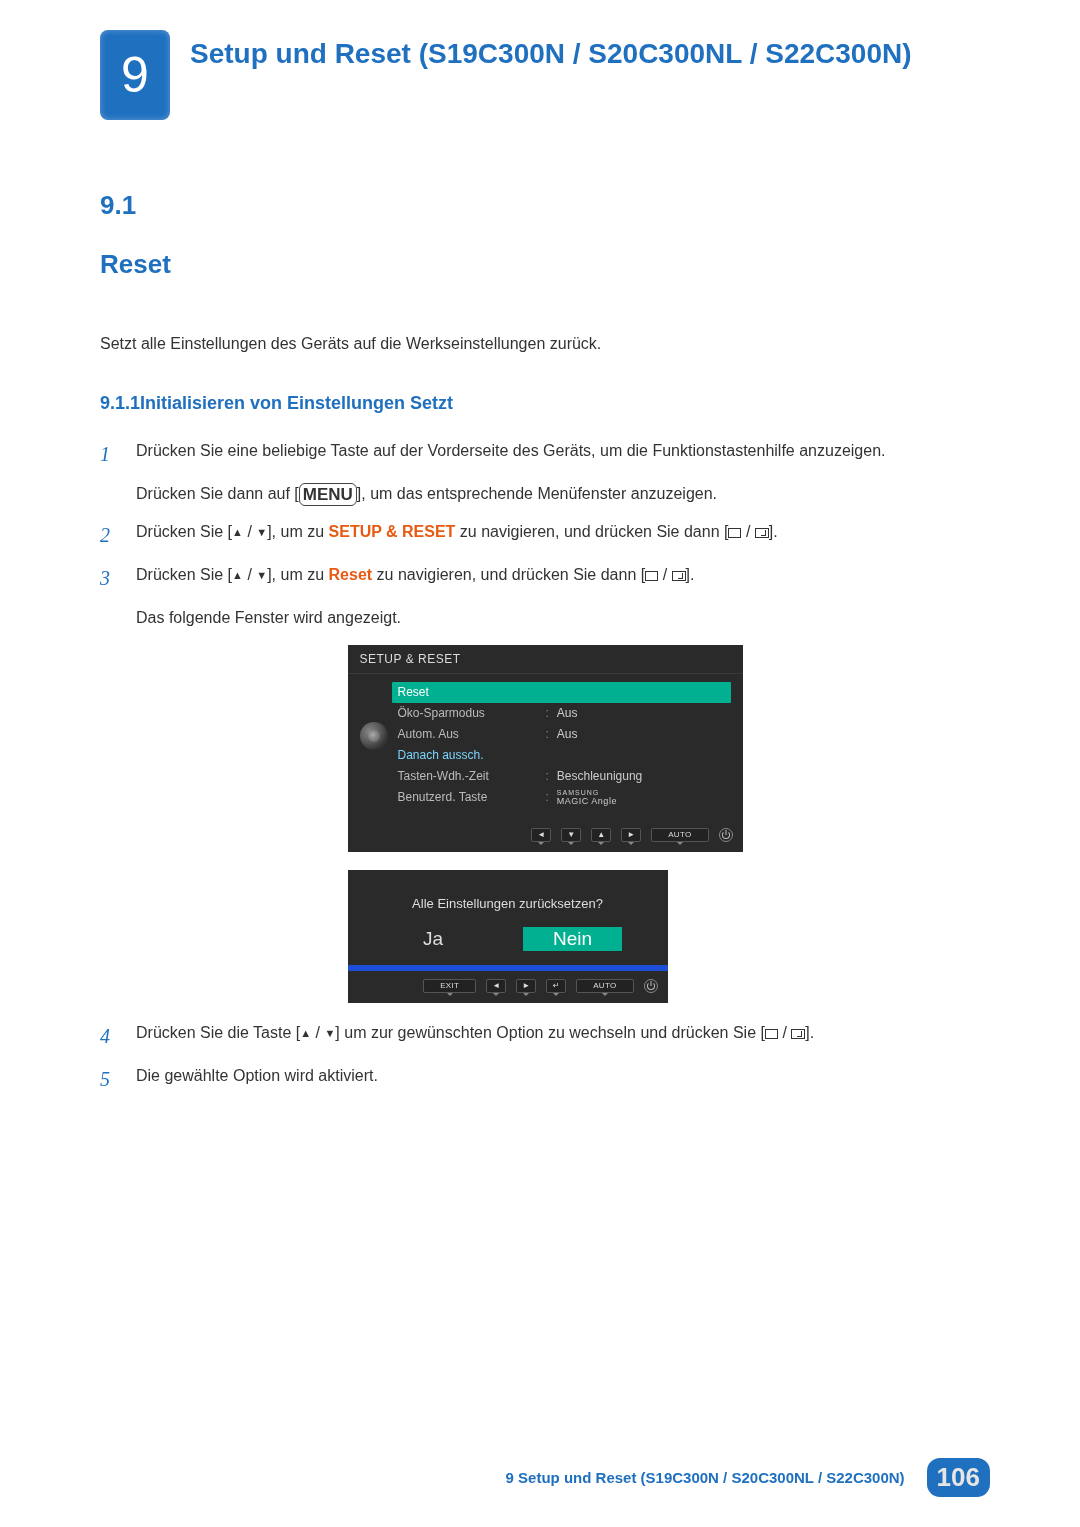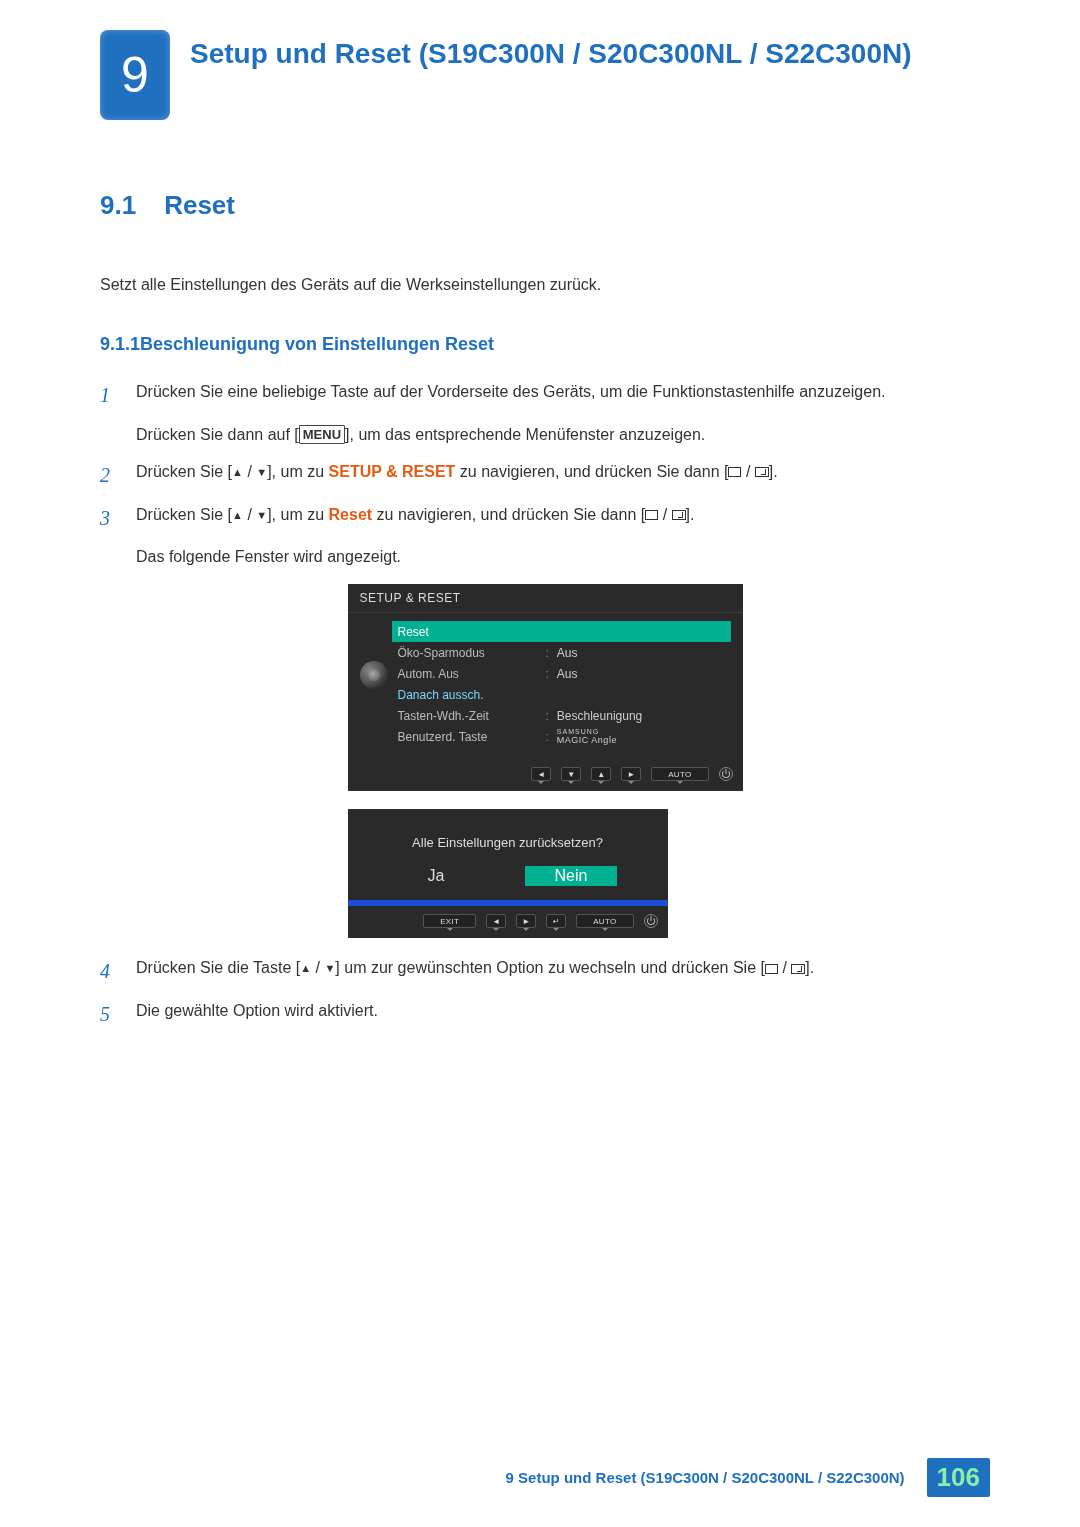--- a/index.html
+++ b/index.html
@@ -2,33 +2,33 @@
 <html><head>
 <meta charset="utf-8">
 <style>
   * { margin:0; padding:0; box-sizing:border-box; }
   body { width:1080px; height:1527px; background:#d9dde0; font-family:Arial,Helvetica,sans-serif; color:#333; position:relative; }
   .page { position:absolute; top:0; left:0; width:1080px; height:1527px; background:#fff; padding:30px 90px 0 100px; }
   .chap-header { display:flex; align-items:flex-start; gap:20px; }
   .chap-box { width:70px; height:90px; background:#2070c0; border-radius:8px; display:flex; align-items:center; justify-content:center; box-shadow:inset 0 0 6px rgba(255,255,255,.3); }
   .chap-num { font-size:50px; color:#fff; font-weight:400; }
   .chap-title { font-size:28px; font-weight:700; color:#2070c0; line-height:1.3; margin-top:6px; }
-  .sec { margin-top:70px; display:flex; gap:28px; align-items:baseline; }
+  .sec { margin-top:70px; display:flex; gap:28px; align-items:baseline;flex-direction:column; }
   .sec-num { font-size:26px; font-weight:700; color:#2070c0; }
   .sec-title { font-size:26px; font-weight:700; color:#2070c0; }
   .desc { margin-top:55px; font-size:16px; color:#333; }
   .subsec { margin-top:40px; display:flex; align-items:baseline; }
   .subsec-num { font-size:18px; font-weight:700; color:#2070c0; }
   .subsec-title { font-size:18px; font-weight:700; color:#2070c0; }
   .steps { margin-top:25px; }
   .step { display:flex; gap:16px; margin-bottom:12px; font-size:16px; line-height:1.55; }
   .step-n { font-family:Georgia,serif; font-style:italic; font-size:20px; color:#2070c0; min-width:20px; }
   .step-body { flex:1; }
   .step-sub { margin-top:18px; }
-  .menu-btn { font-family:Arial; font-size:13px; font-weight:700; border:1px solid #444; padding:1px 3px; border-radius:1px; vertical-align:middle; }
+  .menu-btn { font-family:Arial; font-size:17px; font-weight:700; border:1px solid #444; padding:1px 3px; border-radius:6px; vertical-align:middle; }
   .kw-orange { color:#e85a12; font-weight:700; }
   .tri { display:inline-block; font-size:11px; line-height:11px; vertical-align:middle; }
   .sym-box { display:inline-block; width:13px; height:10px; border:1.3px solid #333; vertical-align:middle; position:relative; }
   .sym-enter { display:inline-block; width:14px; height:10px; border:1.3px solid #333; vertical-align:middle; position:relative; }
   .sym-enter::after { content:''; position:absolute; right:2px; top:1px; width:4px; height:5px; border-right:1.3px solid #333; border-bottom:1.3px solid #333; }
   .osd-wrap { display:flex; justify-content:center; margin:14px 0 18px 0; }
   .osd-col { display:flex; flex-direction:column; gap:18px; }
   
   .osd1 { width:395px; background:#2a2a2a; color:#ccc; font-size:12px; }
   .osd1-title { background:#2a2a2a; padding:7px 12px; font-size:12px; color:#ddd; letter-spacing:.5px; border-bottom:1px solid #3a3a3a; }
@@ -49,27 +49,27 @@
   .obtn { width:20px; height:14px; background:#222; border:1px solid #555; border-radius:2px; display:flex; align-items:center; justify-content:center; font-size:8px; color:#ddd; position:relative; }
   .obtn.txt { width:auto; padding:0 16px; font-size:8px; letter-spacing:.3px; }
   .obtn::after { content:''; position:absolute; bottom:-7px; left:50%; transform:translateX(-50%); border:3px solid transparent; border-top-color:#888; }
   .power { width:14px; height:14px; border:1px solid #888; border-radius:50%; display:flex; align-items:center; justify-content:center; font-size:9px; color:#bbb; position:relative; }
   .power::before{content:'';position:absolute;top:1px;left:50%;transform:translateX(-50%);width:1px;height:5px;background:#bbb;}
   .power::after{content:'';position:absolute;inset:2px;border:1px solid #bbb;border-top-color:transparent;border-radius:50%;}
   
   .osd2 { width:320px; background:#2a2a2a; color:#ccc; font-size:12px; padding:14px 0 0 0; }
   .osd2-q { text-align:center; padding:12px 0 16px 0; color:#ddd; font-size:13px; }
   .osd2-opts { display:flex; justify-content:center; gap:50px; padding-bottom:14px; }
-  .opt { padding:1px 30px; font-size:16px; color:#ddd;text-align:right; }
+  .opt { padding:1px 30px; font-size:19px; color:#ddd;text-align:right; }
   .opt.sel { background:#00b090; color:#fff; }
   .osd2 .osd-btnbar { border-top:6px solid #1d4ed8; padding-top:8px; }
   
   .footer { position:absolute; bottom:30px; right:90px; display:flex; align-items:center; gap:22px; }
   .foot-txt { font-size:15px; font-weight:700; color:#2070c0; }
-  .foot-pg { background:#2070c0; color:#86efac; font-size:26px; font-weight:700; padding:4px 10px; border-radius:2px; }
+  .foot-pg { background:#2070c0; color:#e5e5e5; font-size:26px; font-weight:700; padding:4px 10px; border-radius:13px; }
 </style>
 </head>
 <body>
 
 <div class="page">
 
   <div class="chap-header">
     <div class="chap-box">
       <span class="chap-num">9</span>
     </div>
@@ -78,21 +78,21 @@
 
   <div class="sec">
     <span class="sec-num">9.1</span>
     <span class="sec-title">Reset</span>
   </div>
 
   <p class="desc">Setzt alle Einstellungen des Geräts auf die Werkseinstellungen zurück.</p>
 
   <div class="subsec">
     <span class="subsec-num">9.1.1</span>
-    <span class="subsec-title">Beschleunigung von Einstellungen Reset</span>
+    <span class="subsec-title">Initialisieren von Einstellungen Setzt</span>
   </div>
 
   <div class="steps">
 
     <div class="step">
       <div class="step-n">1</div>
       <div class="step-body">
         <span>Drücken Sie eine beliebige Taste auf der Vorderseite des Geräts, um die Funktionstastenhilfe anzuzeigen.</span>
         <div class="step-sub">
           <span>Drücken Sie dann auf [</span><span class="menu-btn">MENU</span><span>], um das entsprechende Menüfenster anzuzeigen.</span>

